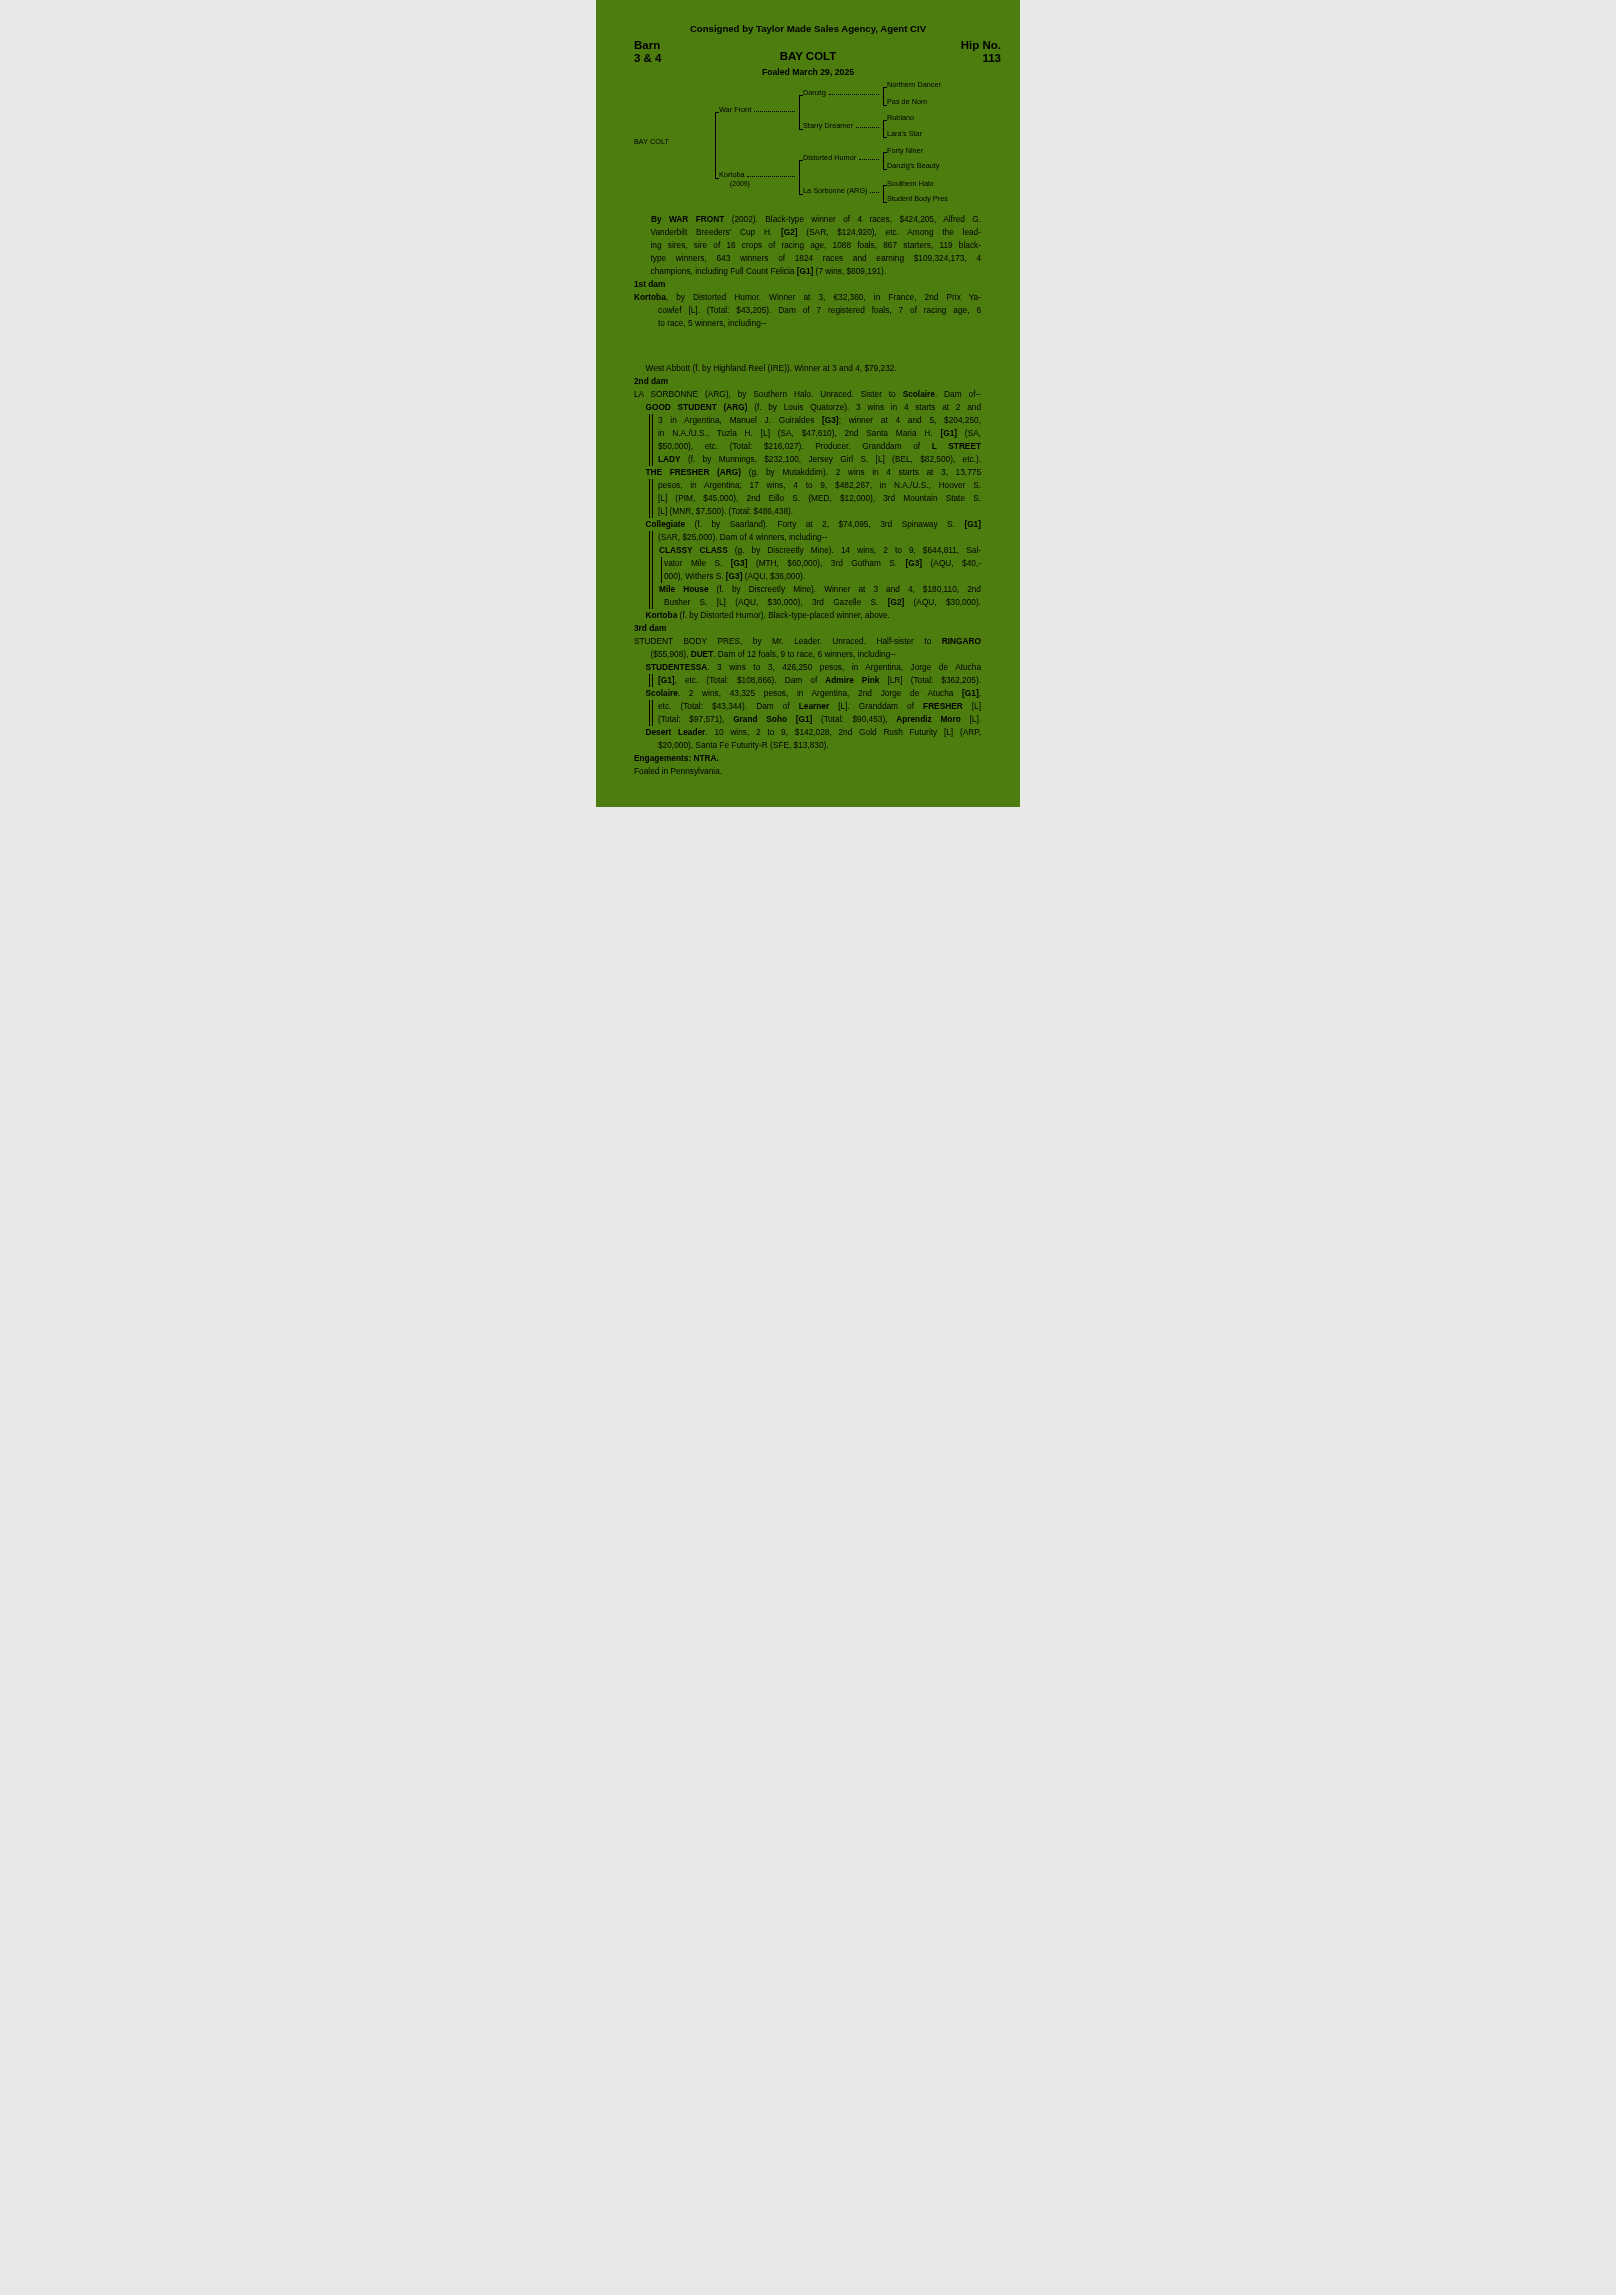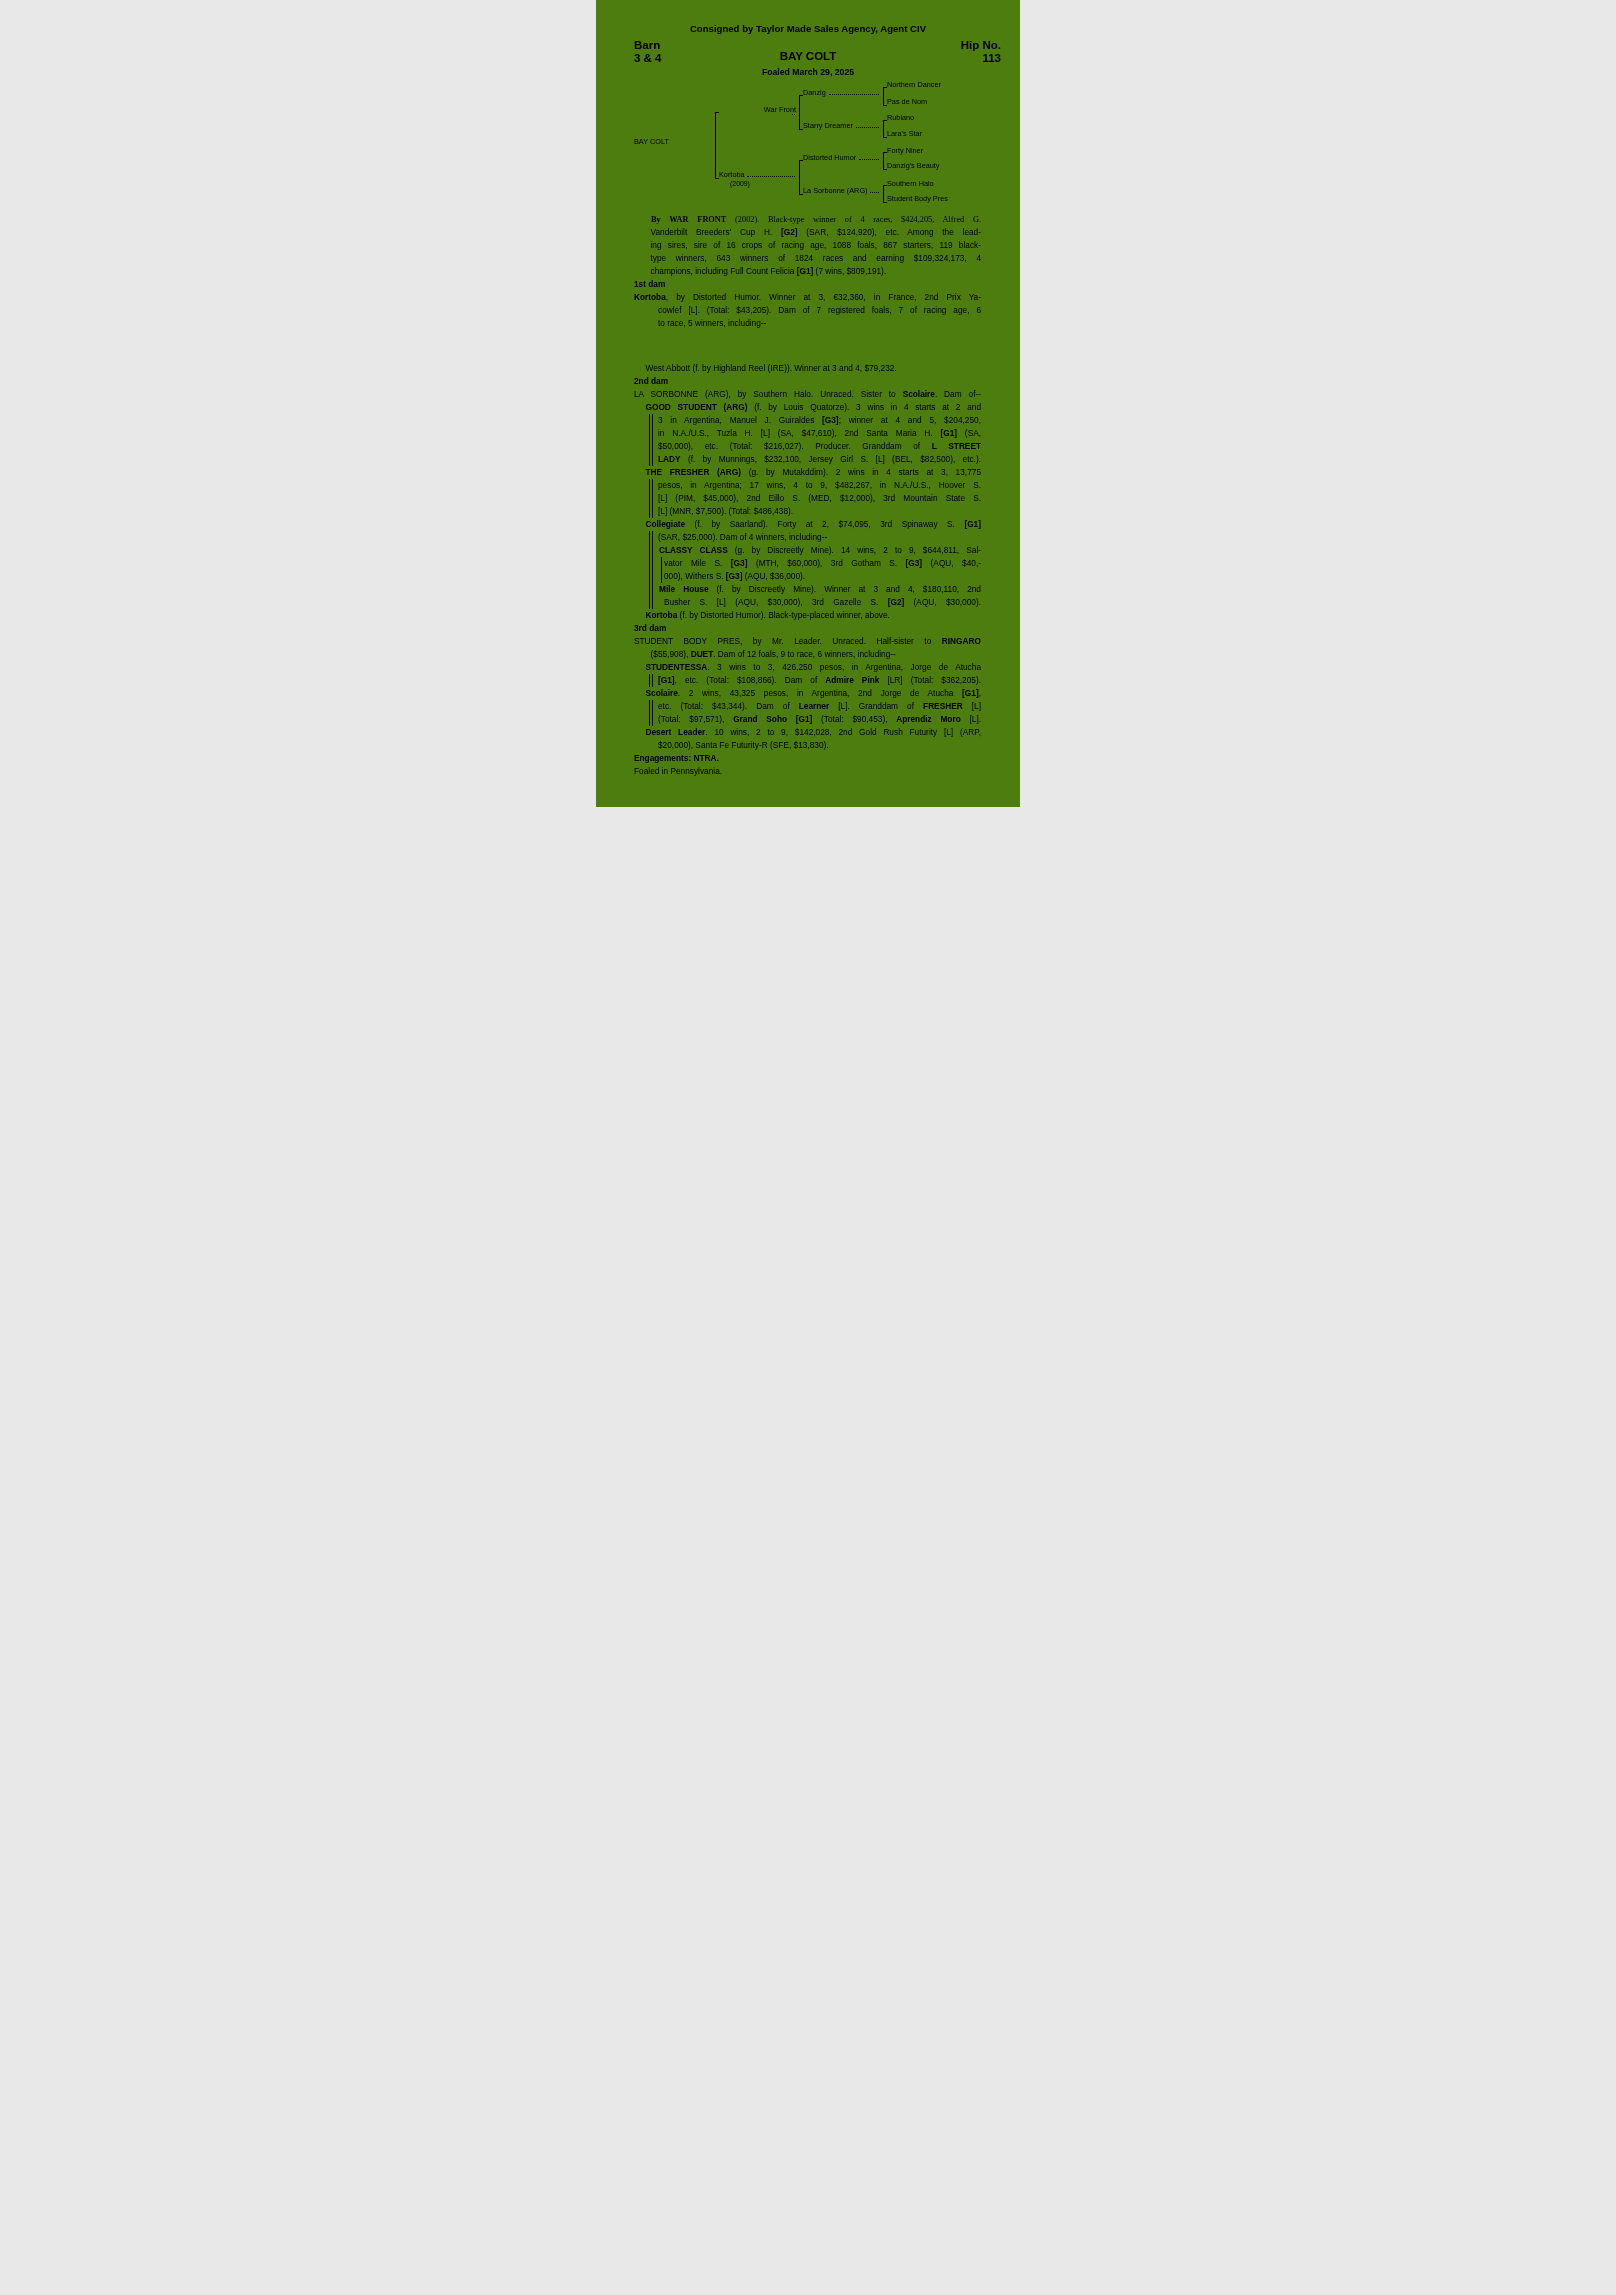--- a/index.html
+++ b/index.html
@@ -47,21 +47,21 @@
   <div class="hdr-right">Hip No.</div>
   <div class="hdr-right2">113</div>
 
   <div class="hdr-title">BAY COLT</div>
   <div class="hdr-foaled">Foaled March 29, 2025</div>
 
   <div class="ped" id="ped">
       <div class="ped-row" style="left: 38px; top: 137px;">
         <div class="ped-name">BAY COLT</div>
       </div>
-      <div class="ped-row" style="left: 123px; top: 105px; width: 77px; flex-direction: column;">
+      <div class="ped-row" style="left: 123px; top: 105px; width: 77px;">
         <div class="ped-name">War Front</div>
         <div class="ped-leader"></div>
       </div>
       <div class="ped-row" style="left: 123px; top: 170px; width: 77px;">
         <div class="ped-name">Kortoba</div>
         <div class="ped-leader"></div>
       </div>
       <div class="ped-sub" style="left: 134px; top: 180px;">(2009)</div>
       <div class="ped-row" style="left: 207px; top: 88px; width: 77px;">
         <div class="ped-name">Danzig</div>
@@ -106,21 +106,21 @@
       <div class="ped-bracket" style="left: 119px; top: 112px; height: 65px;"></div>
       <div class="ped-bracket" style="left: 203px; top: 95px; height: 33px;"></div>
       <div class="ped-bracket" style="left: 203px; top: 160px; height: 33px;"></div>
       <div class="ped-bracket" style="left: 287px; top: 87px; height: 17px;"></div>
       <div class="ped-bracket" style="left: 287px; top: 120px; height: 15.6px;"></div>
       <div class="ped-bracket" style="left: 287px; top: 152px; height: 15.6px;"></div>
       <div class="ped-bracket" style="left: 287px; top: 185px; height: 15.6px;"></div>
     </div>
 
   <div class="bodytxt" id="bodytxt">
-      <div class="bl jst" style="padding-left: 17px; font-family: Liberation Serif, serif;"><b>By WAR FRONT</b><span> (2002). Black-type winner of 4 races, $424,205, Alfred G.</span></div>
+      <div class="bl jst" style="padding-left: 17px;"><b>By WAR FRONT</b><span> (2002). Black-type winner of 4 races, $424,205, Alfred G.</span></div>
       <div class="bl jst" style="padding-left: 16.5px;"><span>Vanderbilt Breeders' Cup H. </span><b>[G2]</b><span> (SAR, $124,920), etc. Among the lead-</span></div>
       <div class="bl jst" style="padding-left: 16.5px;"><span>ing sires, sire of 16 crops of racing age, 1088 foals, 867 starters, 119 black-</span></div>
       <div class="bl jst" style="padding-left: 16.5px;"><span>type winners, 643 winners of 1824 races and earning $109,324,173, 4</span></div>
       <div class="bl" style="padding-left: 16.5px;"><span>champions, including Full Count Felicia </span><b>[G1]</b><span> (7 wins, $809,191).</span></div>
       <div class="bl" style="padding-left: 0px;"><b>1st dam</b></div>
       <div class="bl jst" style="padding-left: 0px;"><b>Kortoba</b><span>, by Distorted Humor. Winner at 3, €32,360, in France, 2nd Prix Ya-</span></div>
       <div class="bl jst" style="padding-left: 24px;"><span>cowlef [L]. (Total: $43,205). Dam of 7 registered foals, 7 of racing age, 6</span></div>
       <div class="bl" style="padding-left: 24px;"><span>to race, 5 winners, including--</span></div>
       <div class="bl" style="padding-left: 11.5px; margin-top: 32px;"><span>West Abbott (f. by Highland Reel (IRE)). Winner at 3 and 4, $79,232.</span></div>
       <div class="bl" style="padding-left: 0px;"><b>2nd dam</b></div>

